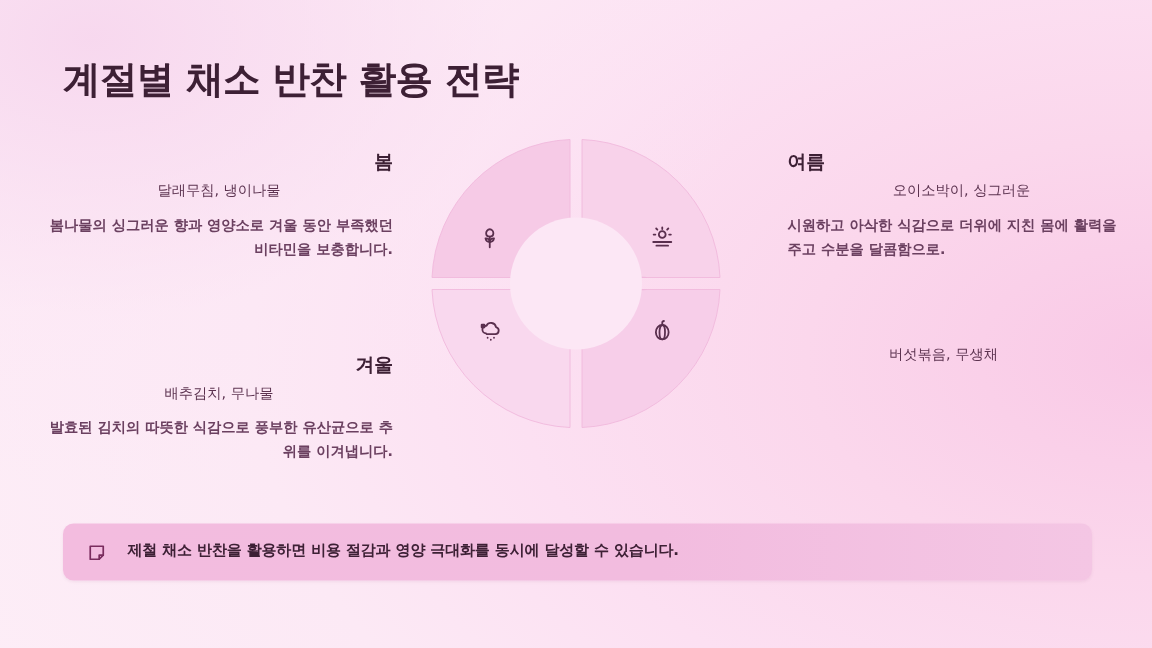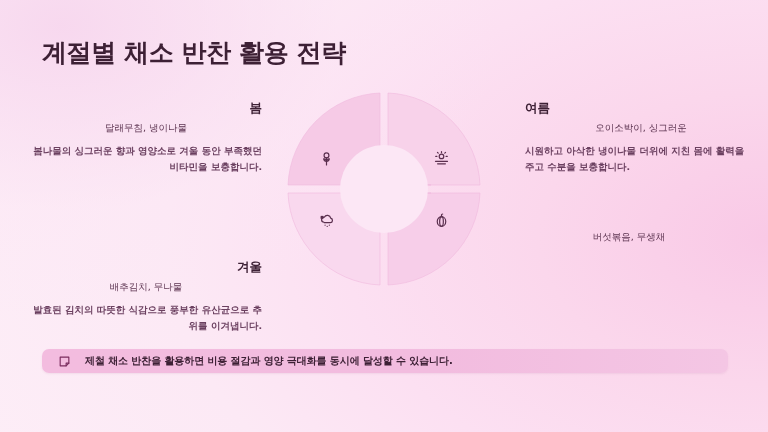--- a/index.html
+++ b/index.html
@@ -66,21 +66,21 @@
     font-weight: 700;
     color: #6b4060;
     line-height: 1.62;
     margin: 0;
   }
   .block.right { text-align: left; }
   .block.left  { text-align: right; }
 
   .block.left.spring  { left: 30px;  top: 101px; }
   .block.right.summer { left: 513px; top: 101px; margin-left: 12px; }
-  .block.left.winter  { left: 30px;  top: 236px; margin-top: 24px; }
+  .block.left.winter  { left: 30px;  top: 236px; }
   .block.right.autumn { left: 513px; top: 231px; }
 
   
   .donut {
     position: absolute;
     left: 283px;
     top: 88px;
     width: 202px;
     height: 202px;
   }
@@ -100,21 +100,21 @@
   .icon-summer { left: 145px; top: 57px; }
   .icon-winter { left: 30px;  top: 119px; }
   .icon-autumn { left: 145px; top: 119px; }
 
   
   .banner {
     position: absolute;
     left: 42px;
     top: 349px;
     width: 686px;
-    height: 24px;
+    height: 38px;
     border-radius: 7px;
     background: linear-gradient(90deg, #f3bcdf 0%, #f2bcdf 58%, #f4c6e4 100%);
     display: flex;
     align-items: center;
     box-sizing: border-box;
     padding: 0 16px;
     box-shadow: 0 1px 2px rgba(160, 90, 140, 0.10);
     text-align: right;
   }
   .banner .note-icon {
@@ -142,21 +142,21 @@
 
   <div class="block left spring">
     <div class="season">봄</div>
     <div class="dishes">달래무침, 냉이나물</div>
     <div class="desc">봄나물의 싱그러운 향과 영양소로 겨울 동안 부족했던 비타민을 보충합니다.</div>
   </div>
 
   <div class="block right summer">
     <div class="season">여름</div>
     <div class="dishes">오이소박이, 싱그러운</div>
-    <div class="desc">시원하고 아삭한 냉이나물 더위에 지친 몸에 활력을 주고 수분을 보충합니다.</div>
+    <div class="desc">시원하고 아삭한 식감으로 더위에 지친 몸에 활력을 주고 수분을 달콤함으로.</div>
   </div>
 
   <div class="block left winter">
     <div class="season">겨울</div>
     <div class="dishes">배추김치, 무나물</div>
     <div class="desc">발효된 김치의 따뜻한 식감으로 풍부한 유산균으로 추위를 이겨냅니다.</div>
   </div>
 
   <div class="block right autumn">
     <div class="dishes">버섯볶음, 무생채</div>

